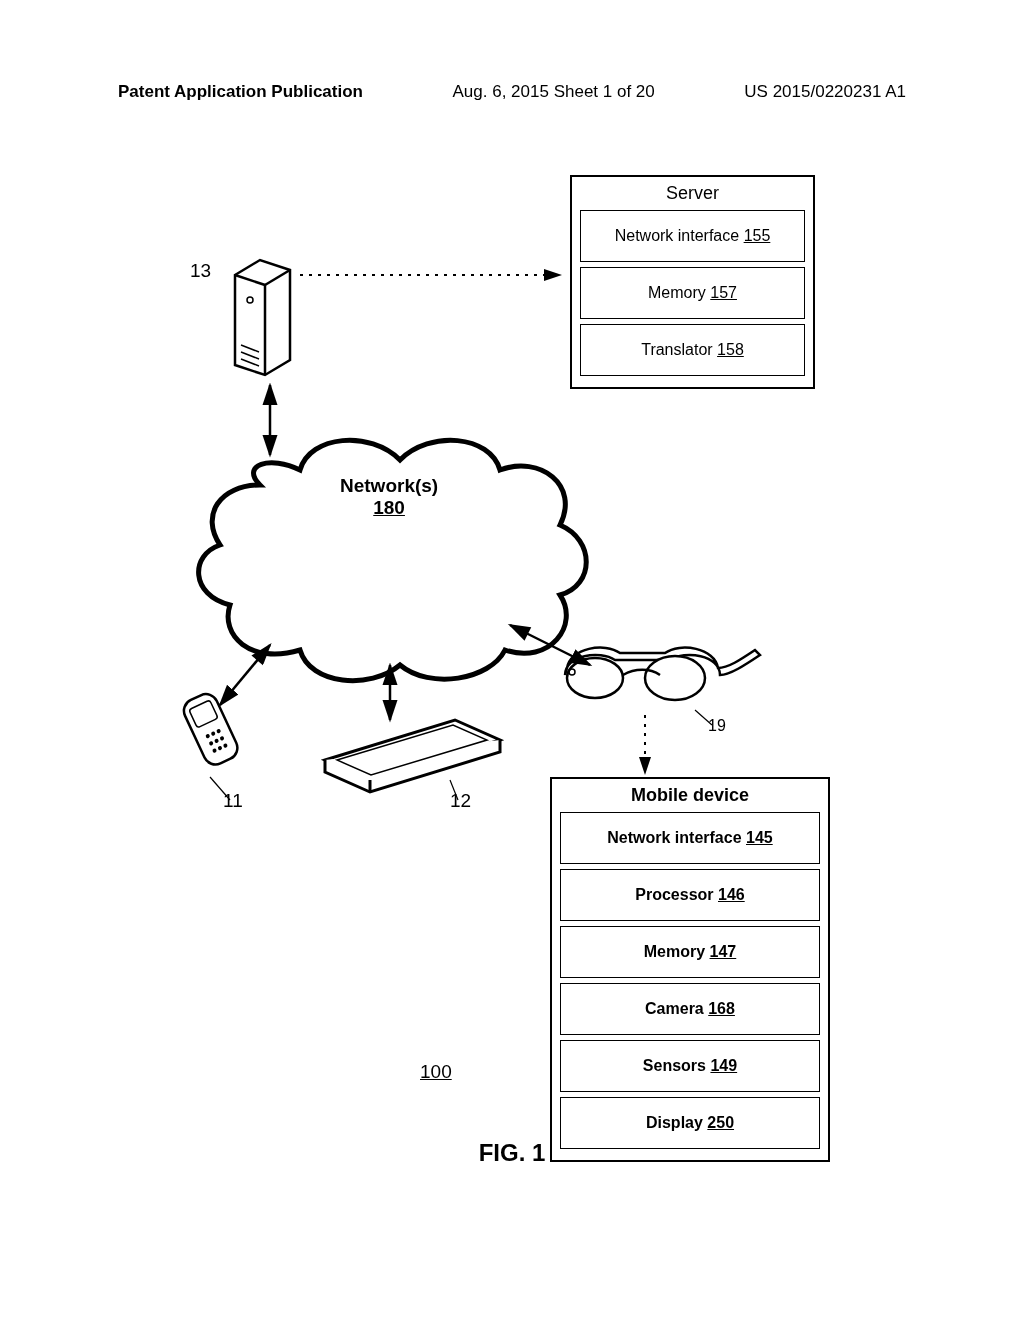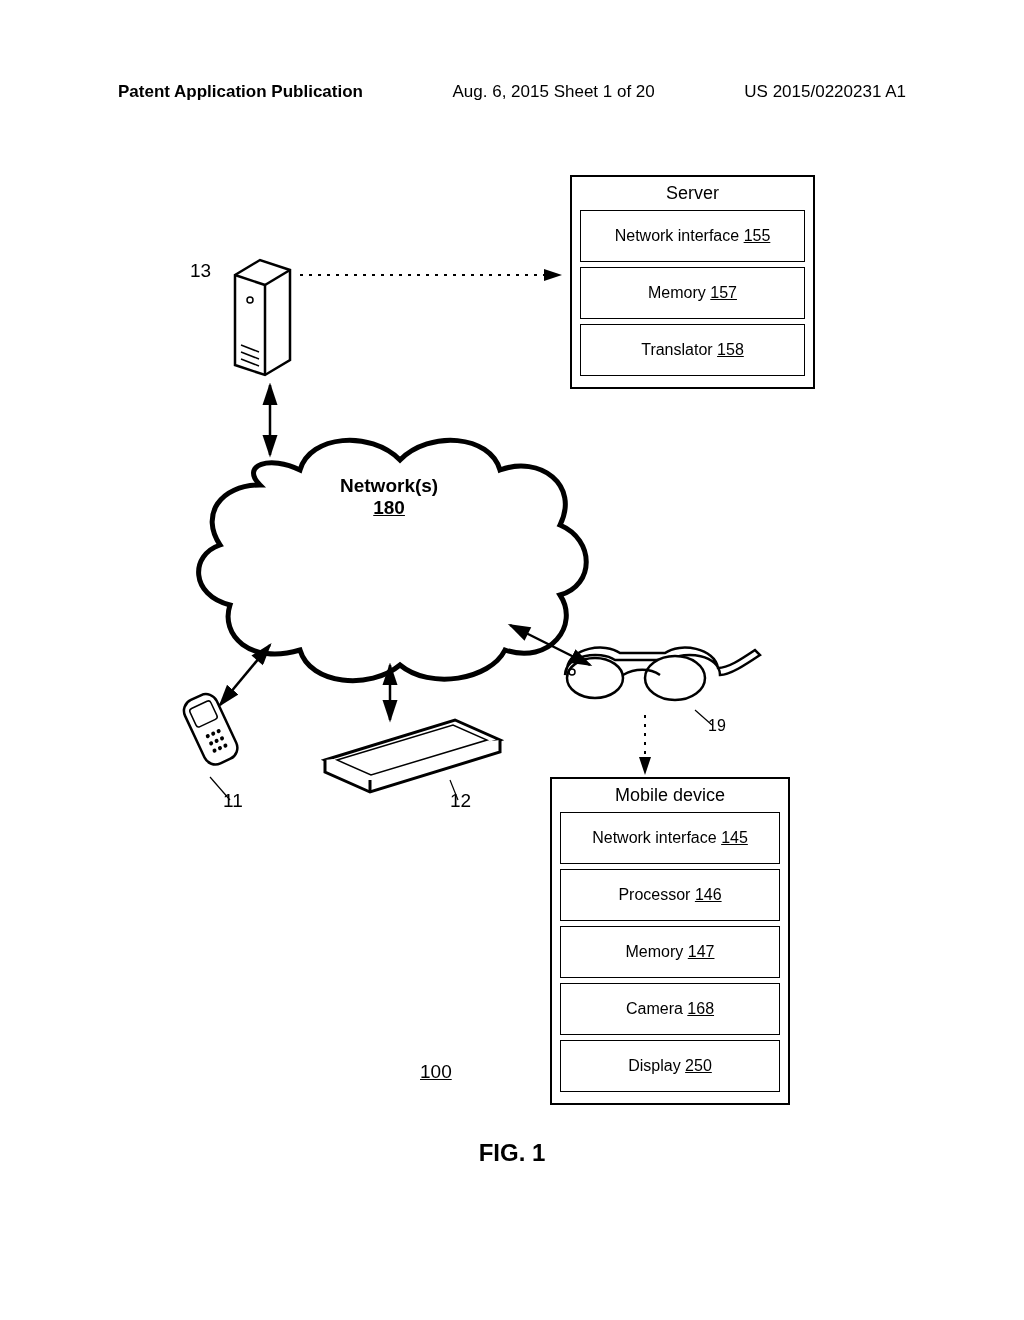--- a/index.html
+++ b/index.html
@@ -61,21 +61,22 @@
   .server-box {
     position: absolute;
     top: 0;
     left: 430px;
     width: 245px;
   }
   .mobile-box {
     position: absolute;
     top: 602px;
     left: 410px;
-    width: 240px;
+    width: 280px;
+    font-weight: bold;
   }
   .label-15 { position:absolute; top:85px; left:50px; font-size:19px;}
   .label-11 { position:absolute; top:615px; left:83px; font-size:19px;}
   .label-12 { position:absolute; top:615px; left:310px; font-size:19px;}
   .label-19 { position:absolute; top:542px; left:568px; font-size:16px;}
   .label-100 { position:absolute; top:886px; left:280px; font-size:19px; text-decoration: underline;}
   .cloud-label {
     position:absolute; top:300px; left:200px; text-align:center; font-size:19px;
   }
   .cloud-label .name { font-weight:bold; }
@@ -218,20 +219,24 @@
     </div>
     <div class="row">
       <span>Memory</span>
       <span class="ref-underline">147</span>
     </div>
     <div class="row">
       <span>Camera</span>
       <span class="ref-underline">168</span>
     </div>
     <div class="row">
+      <span>Sensors</span>
+      <span class="ref-underline">149</span>
+    </div>
+    <div class="row">
       <span>Display</span>
       <span class="ref-underline">250</span>
     </div>
   </div>
 
 </div>
 
 <div class="fig-caption">FIG. 1</div>
 
 </body></html>

